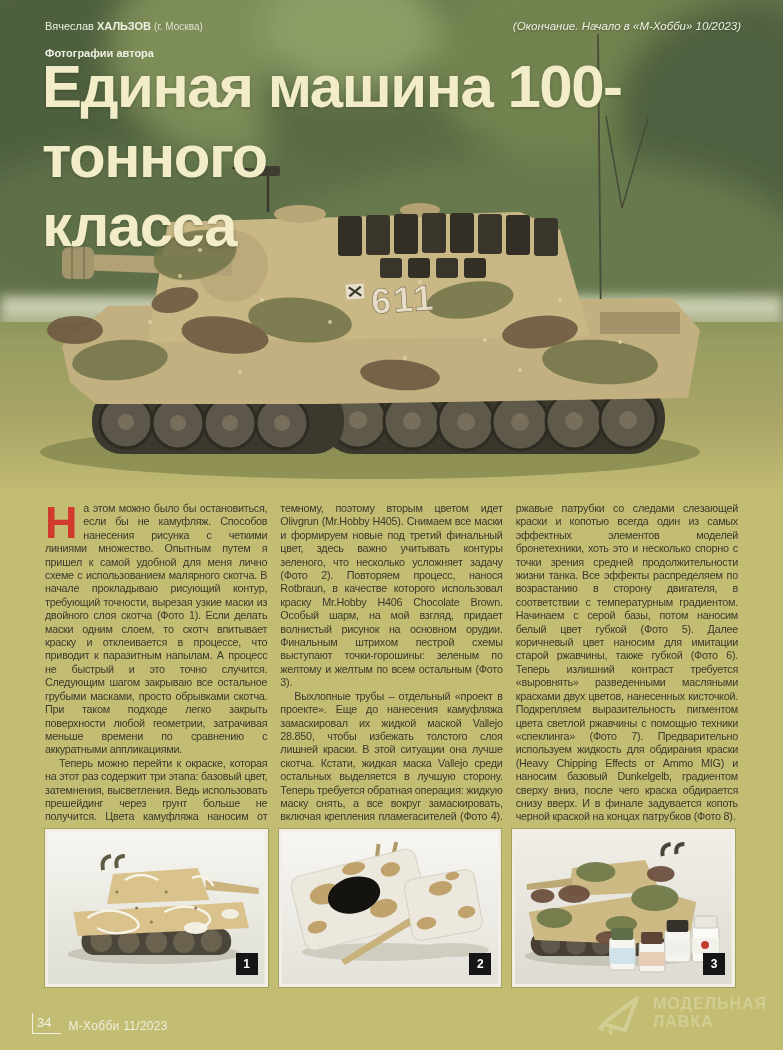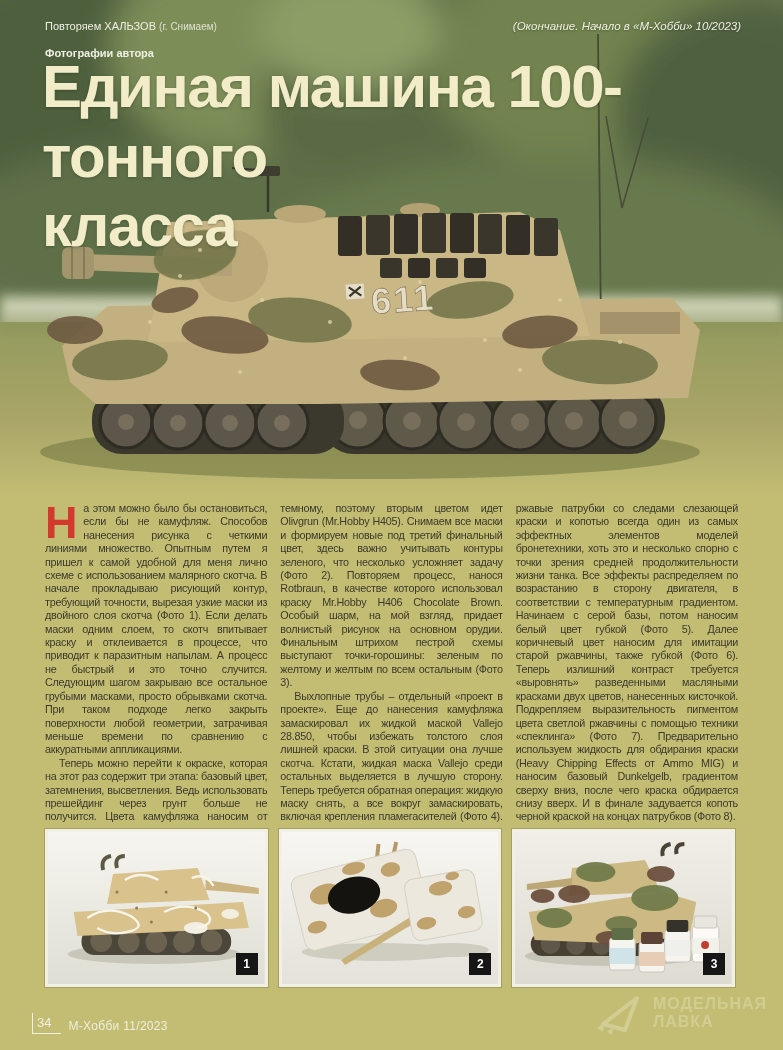--- a/index.html
+++ b/index.html
@@ -3,21 +3,21 @@
 <meta charset="utf-8">
 <style>
   html,body{margin:0;padding:0;background:#888;}
   .page{position:relative;width:783px;height:1050px;margin:0 auto;background:#c3bd74;
         overflow:hidden;font-family:"Liberation Sans",sans-serif;}
   
   .hero{position:absolute;top:0;left:0;width:783px;height:498px;}
   .hero svg{position:absolute;top:0;left:0;width:100%;height:100%;}
   .header-row{position:absolute;top:20px;left:45px;right:42px;display:flex;
               justify-content:space-between;color:#eef0e2;font-size:11px;}
-  .byline .surname{font-weight:normal;}
+  .byline .surname{font-weight:bold;}
   .byline .city{font-size:10px;opacity:.85;}
   .photo-credit{font-weight:bold;margin-top:15px;}
   .continuation{font-style:italic;font-size:11.5px;text-shadow:0 1px 2px rgba(30,40,20,.4);}
   .title{position:absolute;top:52px;left:42px;margin:0;color:#f2ecc8;font-weight:bold;
          font-size:60px;line-height:1.16;letter-spacing:-1.5px;
          text-shadow:0 1px 3px rgba(35,45,25,.35);}
   
   .article{position:absolute;top:502px;left:45px;width:693px;height:324px;overflow:hidden;
            display:flex;gap:13px;}
   .col{flex:1;min-width:0;}
@@ -181,23 +181,23 @@
       <g>
         <rect x="346" y="284" width="18" height="15" fill="#e5deca" transform="rotate(-4 355 291)"></rect>
         <path d="M349,287 L361,296 M361,287 L349,296" stroke="#3a372c" stroke-width="2.2" transform="rotate(-4 355 291)"></path>
       </g>
       <text x="372" y="314" font-size="36" font-weight="bold" letter-spacing="2" fill="#eae3cf" fill-opacity=".88" stroke="#7a7258" stroke-width=".6" transform="rotate(-4 372 314)" font-family="Liberation Sans, sans-serif">611</text>
     </svg>
 
     <div class="header-row">
       <div class="byline">
         <div>
-          <span>Повторяем</span>
+          <span>Вячеслав</span>
           <span class="surname">ХАЛЬЗОВ</span>
-          <span class="city">(г. Снимаем)</span>
+          <span class="city">(г. Москва)</span>
         </div>
         <div class="photo-credit">Фотографии автора</div>
       </div>
       <div class="continuation">(Окончание. Начало в «М-Хобби» 10/2023)</div>
     </div>
 
     <h1 class="title"><span>Единая машина 100-тонного</span><br><span>класса</span></h1>
   </div>
 
   <div class="article">

